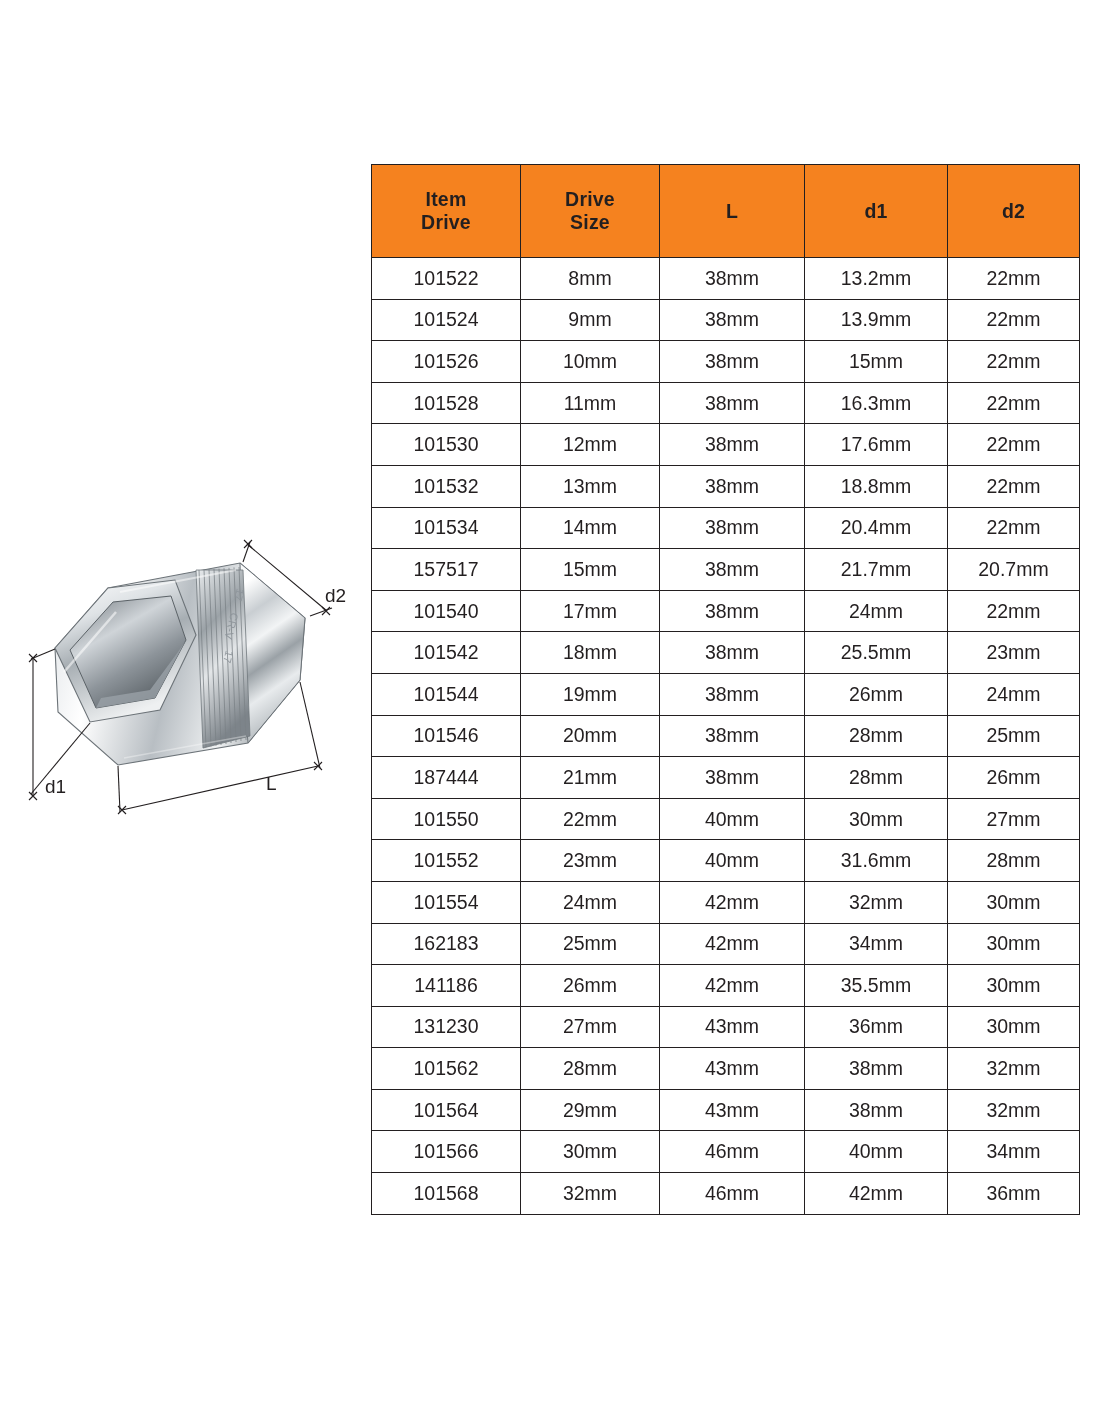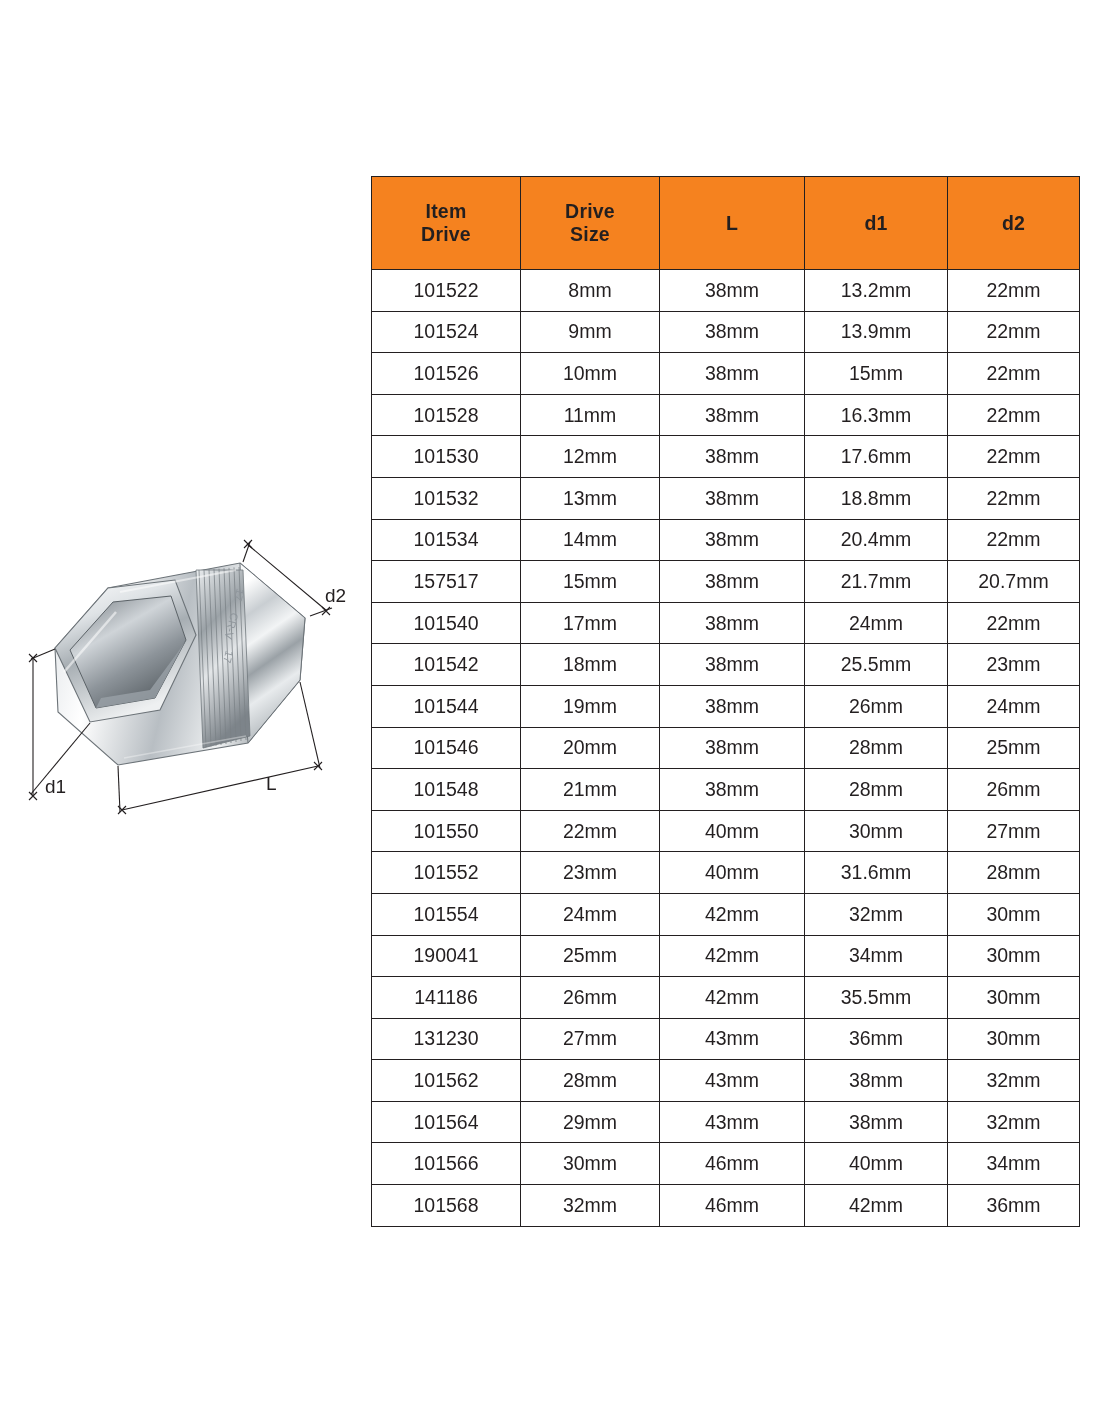--- a/index.html
+++ b/index.html
@@ -22,21 +22,21 @@
     top: 500px;
     width: 370px;
     height: 380px;
   }
   #illustration svg { display: block; }
 
   
   #spec-table-wrap {
     position: absolute;
     left: 371px;
-    top: 176px;
+    top: 164px;
     width: 708px;
   }
   table.spec {
     border-collapse: collapse;
     width: 708px;
     table-layout: fixed;
   }
   table.spec col.c-item  { width: 149px; }
   table.spec col.c-drive { width: 139px; }
   table.spec col.c-l     { width: 145px; }
@@ -282,21 +282,21 @@
           <td>24mm</td>
         </tr>
       <tr>
           <td>101546</td>
           <td>20mm</td>
           <td>38mm</td>
           <td>28mm</td>
           <td>25mm</td>
         </tr>
       <tr>
-          <td>101548</td>
+          <td>187444</td>
           <td>21mm</td>
           <td>38mm</td>
           <td>28mm</td>
           <td>26mm</td>
         </tr>
       <tr>
           <td>101550</td>
           <td>22mm</td>
           <td>40mm</td>
           <td>30mm</td>
@@ -310,21 +310,21 @@
           <td>28mm</td>
         </tr>
       <tr>
           <td>101554</td>
           <td>24mm</td>
           <td>42mm</td>
           <td>32mm</td>
           <td>30mm</td>
         </tr>
       <tr>
-          <td>190041</td>
+          <td>162183</td>
           <td>25mm</td>
           <td>42mm</td>
           <td>34mm</td>
           <td>30mm</td>
         </tr>
       <tr>
           <td>141186</td>
           <td>26mm</td>
           <td>42mm</td>
           <td>35.5mm</td>

